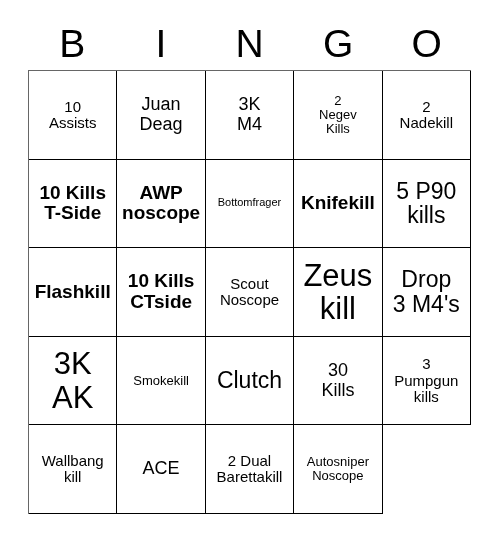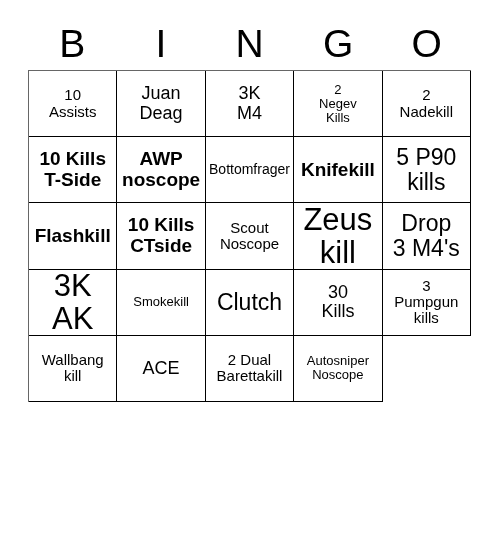--- a/index.html
+++ b/index.html
@@ -40,21 +40,21 @@
     font-weight: 400;
     letter-spacing: 0px;
     color: #000000;
   }
   
   #bingo-grid {
     position: absolute;
     left: 28px;
     top: 70px;
     width: 443px;
-    height: 332px;
+    height: 444px;
     display: grid;
     grid-template-columns: repeat(5, 1fr);
     grid-template-rows: repeat(5, 1fr);
     border-top: 1px solid #666666;
     border-left: 1px solid #666666;
     box-sizing: border-box;
     background: #ffffff;
   }
   .bingo-cell {
     border-right: 1px solid #000000;
@@ -75,21 +75,21 @@
     white-space: pre-line;
     word-break: normal;
   }
   
   .fs-xxl { font-size: 31px; text-align: center; }
   .fs-xl  { font-size: 18px; }
   .fs-lg  { font-size: 23px; }
   .fs-md  { font-size: 19px; font-weight: bold; }
   .fs-sm  { font-size: 15px; }
   .fs-xs  { font-size: 13px; }
-  .fs-xxs { font-size: 14px; }
+  .fs-xxs { font-size: 11px; }
 </style>
 </head>
 <body>
 
 <div id="bingo-card">
 
   <div id="header-row">
     <div class="header-letter">B</div>
     <div class="header-letter">I</div>
     <div class="header-letter">N</div>

